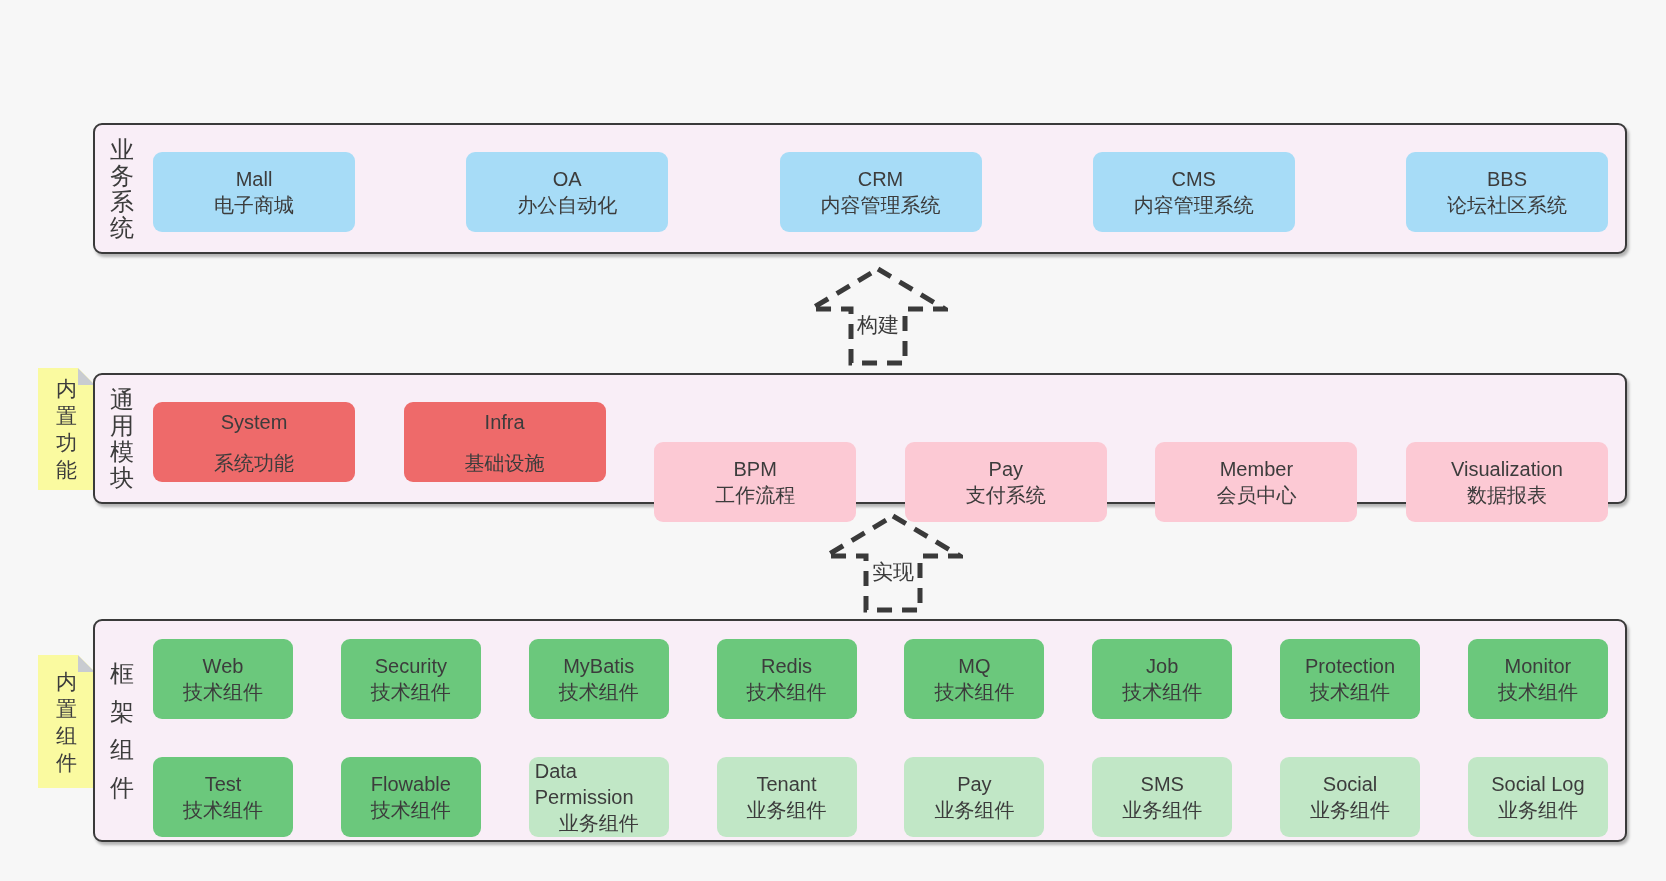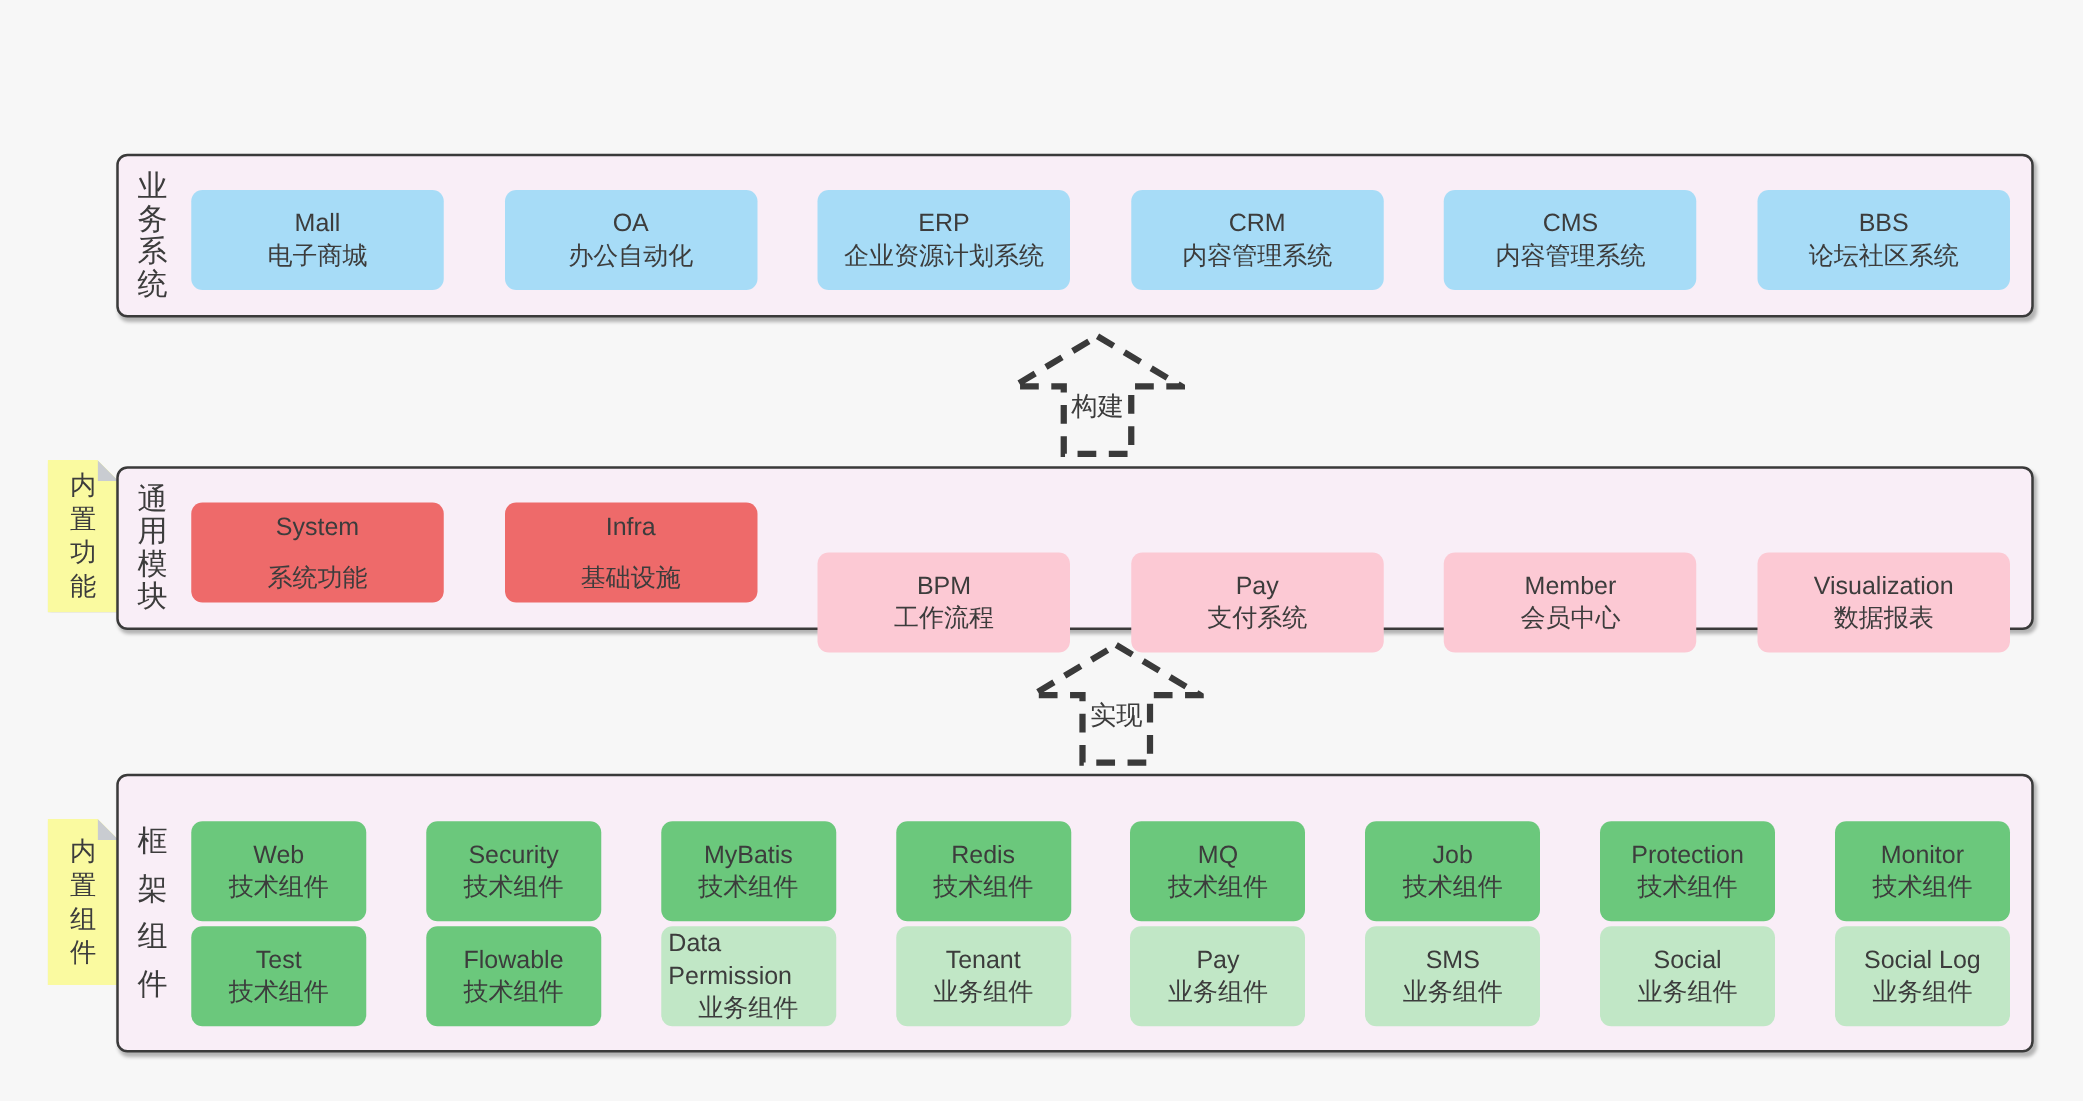--- a/index.html
+++ b/index.html
@@ -24,22 +24,22 @@
     color:var(--text,#3c3c3c);font-size:24px;
   }
   .band-label .ch{line-height:26px;}
   #band-2 .band-label .ch{line-height:38px;}
 
   .boxes{
     position:absolute;left:58px;right:17px;
     display:flex;justify-content:space-between;
   }
   #band-0 .boxes,#band-1 .boxes{top:27px;}
-  #band-2 .boxes.row-0{top:36px;}
-  #band-2 .boxes.row-1{top:120px;}
+  #band-2 .boxes.row-0{top:18px;}
+  #band-2 .boxes.row-1{top:136px;}
 
   .box{
     height:80px;border-radius:9px;box-sizing:border-box;padding:0 6px;
     display:flex;flex-direction:column;justify-content:center;align-items:center;
     color:var(--text,#3c3c3c);font-size:20px;
   }
   .box span{line-height:26px;display:block;}
   .w6{width:202px;}
   .w8{width:140px;}
   .blue{background:var(--blue,#a7dcf7);}
@@ -91,24 +91,20 @@
     <div class="boxes">
         <div class="box w6 blue">
           <span>Mall</span>
           <span>电子商城</span>
         </div>
         <div class="box w6 blue">
           <span>OA</span>
           <span>办公自动化</span>
         </div>
         <div class="box w6 blue">
-          <span>ERP</span>
-          <span>企业资源计划系统</span>
-        </div>
-        <div class="box w6 blue">
           <span>CRM</span>
           <span>内容管理系统</span>
         </div>
         <div class="box w6 blue">
           <span>CMS</span>
           <span>内容管理系统</span>
         </div>
         <div class="box w6 blue">
           <span>BBS</span>
           <span>论坛社区系统</span>

